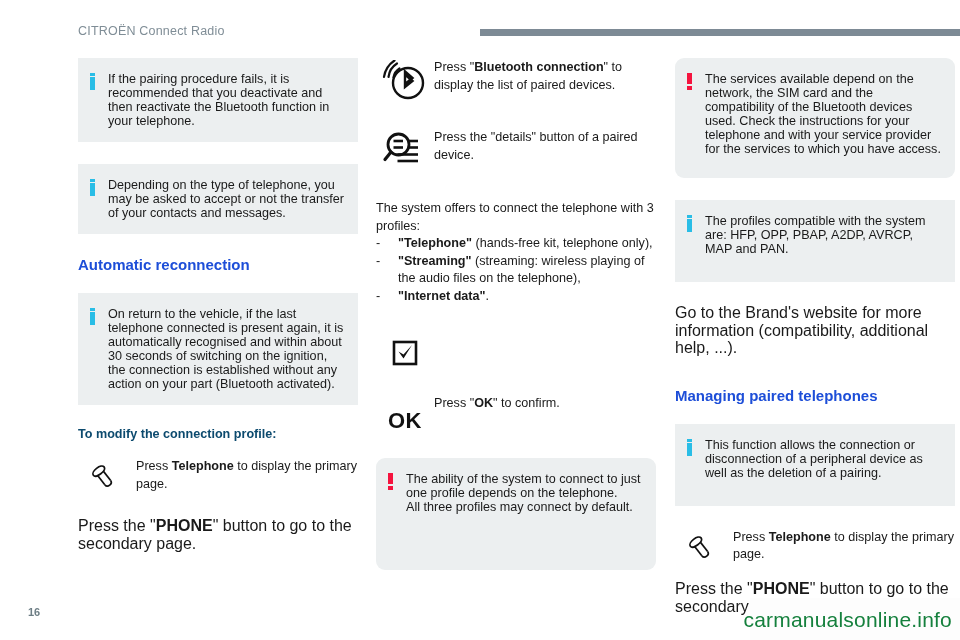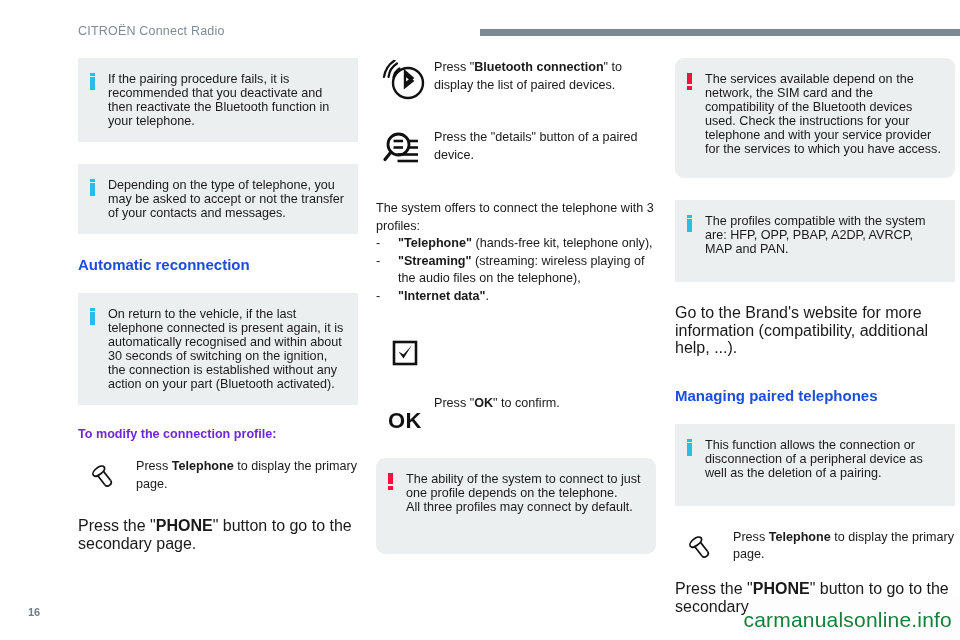--- a/index.html
+++ b/index.html
@@ -106,21 +106,21 @@
   h2.section-heading {
     font-size: 15px;
     font-weight: bold;
     margin: 8px 0 20px 0;
     color: #1d4ed8;
   }
   .sub-heading {
     font-size: 12.6px;
     font-weight: bold;
     margin: 0 0 16px 0;
-    color: #6d28d9;
+    color: #0c4a6e;
   }
 
   
   .para {
     font-size: 16px;
     line-height: 17.6px;
     margin: 0 0 18px 0;
     white-space: pre-line;
   }
   .para b { font-weight: bold; }
@@ -295,21 +295,21 @@
         </div>
       </div>
 
       <div class="icon-row" style="margin-bottom:26px;">
         <div class="icon-cell">
           <div class="ok-glyph">OK</div>
         </div>
         <div class="row-text"><span>Press "</span><b>OK</b><span>" to confirm.</span></div>
       </div>
 
-      <div class="note warn" style="padding-bottom:40px;">
+      <div class="note warn" style="padding-bottom:56px;">
         <span class="note-icon alert"></span>
         <div class="note-text">The ability of the system to connect to just one profile depends on the telephone.
 All three profiles may connect by default.</div>
       </div>
 
     </div>
 
     <div class="col col-3">
 
       <div class="note warn" style="padding-bottom:22px;">

